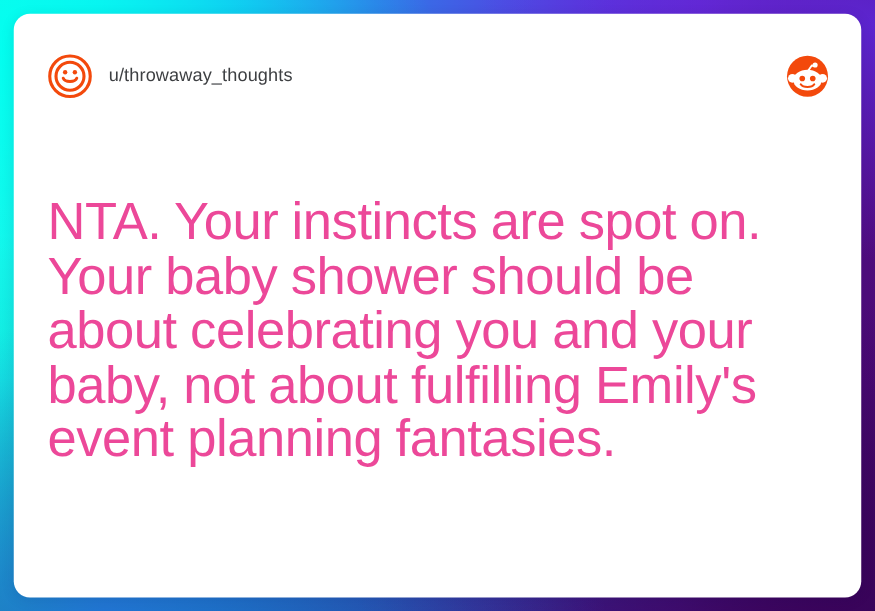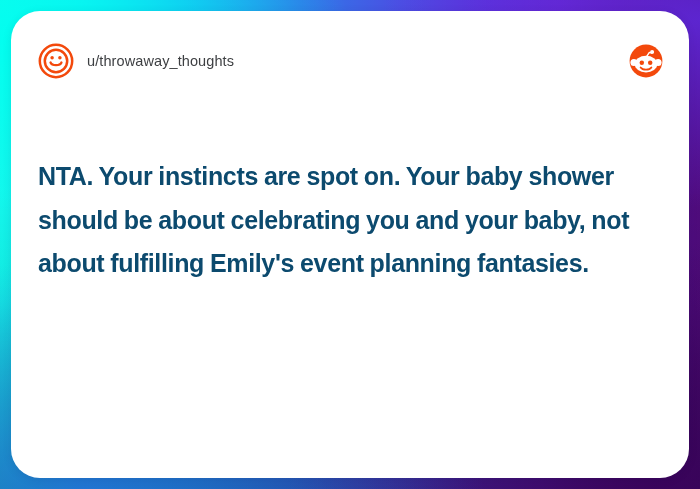--- a/index.html
+++ b/index.html
@@ -55,21 +55,21 @@
   }
 
   
   .card {
     position: absolute;
     left: 11px;
     top: 11px;
     width: 678px;
     height: 467px;
     background: #ffffff;
-    border-radius: 29px;
+    border-radius: 13px;
     box-shadow: 0 2px 10px rgba(20,10,60,0.10);
     overflow: hidden;
   }
 
   
   .card-header {
     position: absolute;
     left: 0; top: 0; right: 0;
     height: 100px;
     display: flex;
@@ -109,24 +109,24 @@
 
   
   .comment-body {
     position: absolute;
     left: 27px;
     top: 144px;
     width: 608px;
   }
 
   .comment-text {
-    font-size: 25px;
+    font-size: 42px;
     line-height: 43.5px;
-    font-weight: 700;
-    color: #0c4a6e;
+    font-weight: 400;
+    color: #ec4899;
     letter-spacing: -0.35px;
     word-spacing: -0.6px;
     white-space: pre-wrap;
   }
 </style>
 </head>
 <body>
 
 <div id="stage">
 

